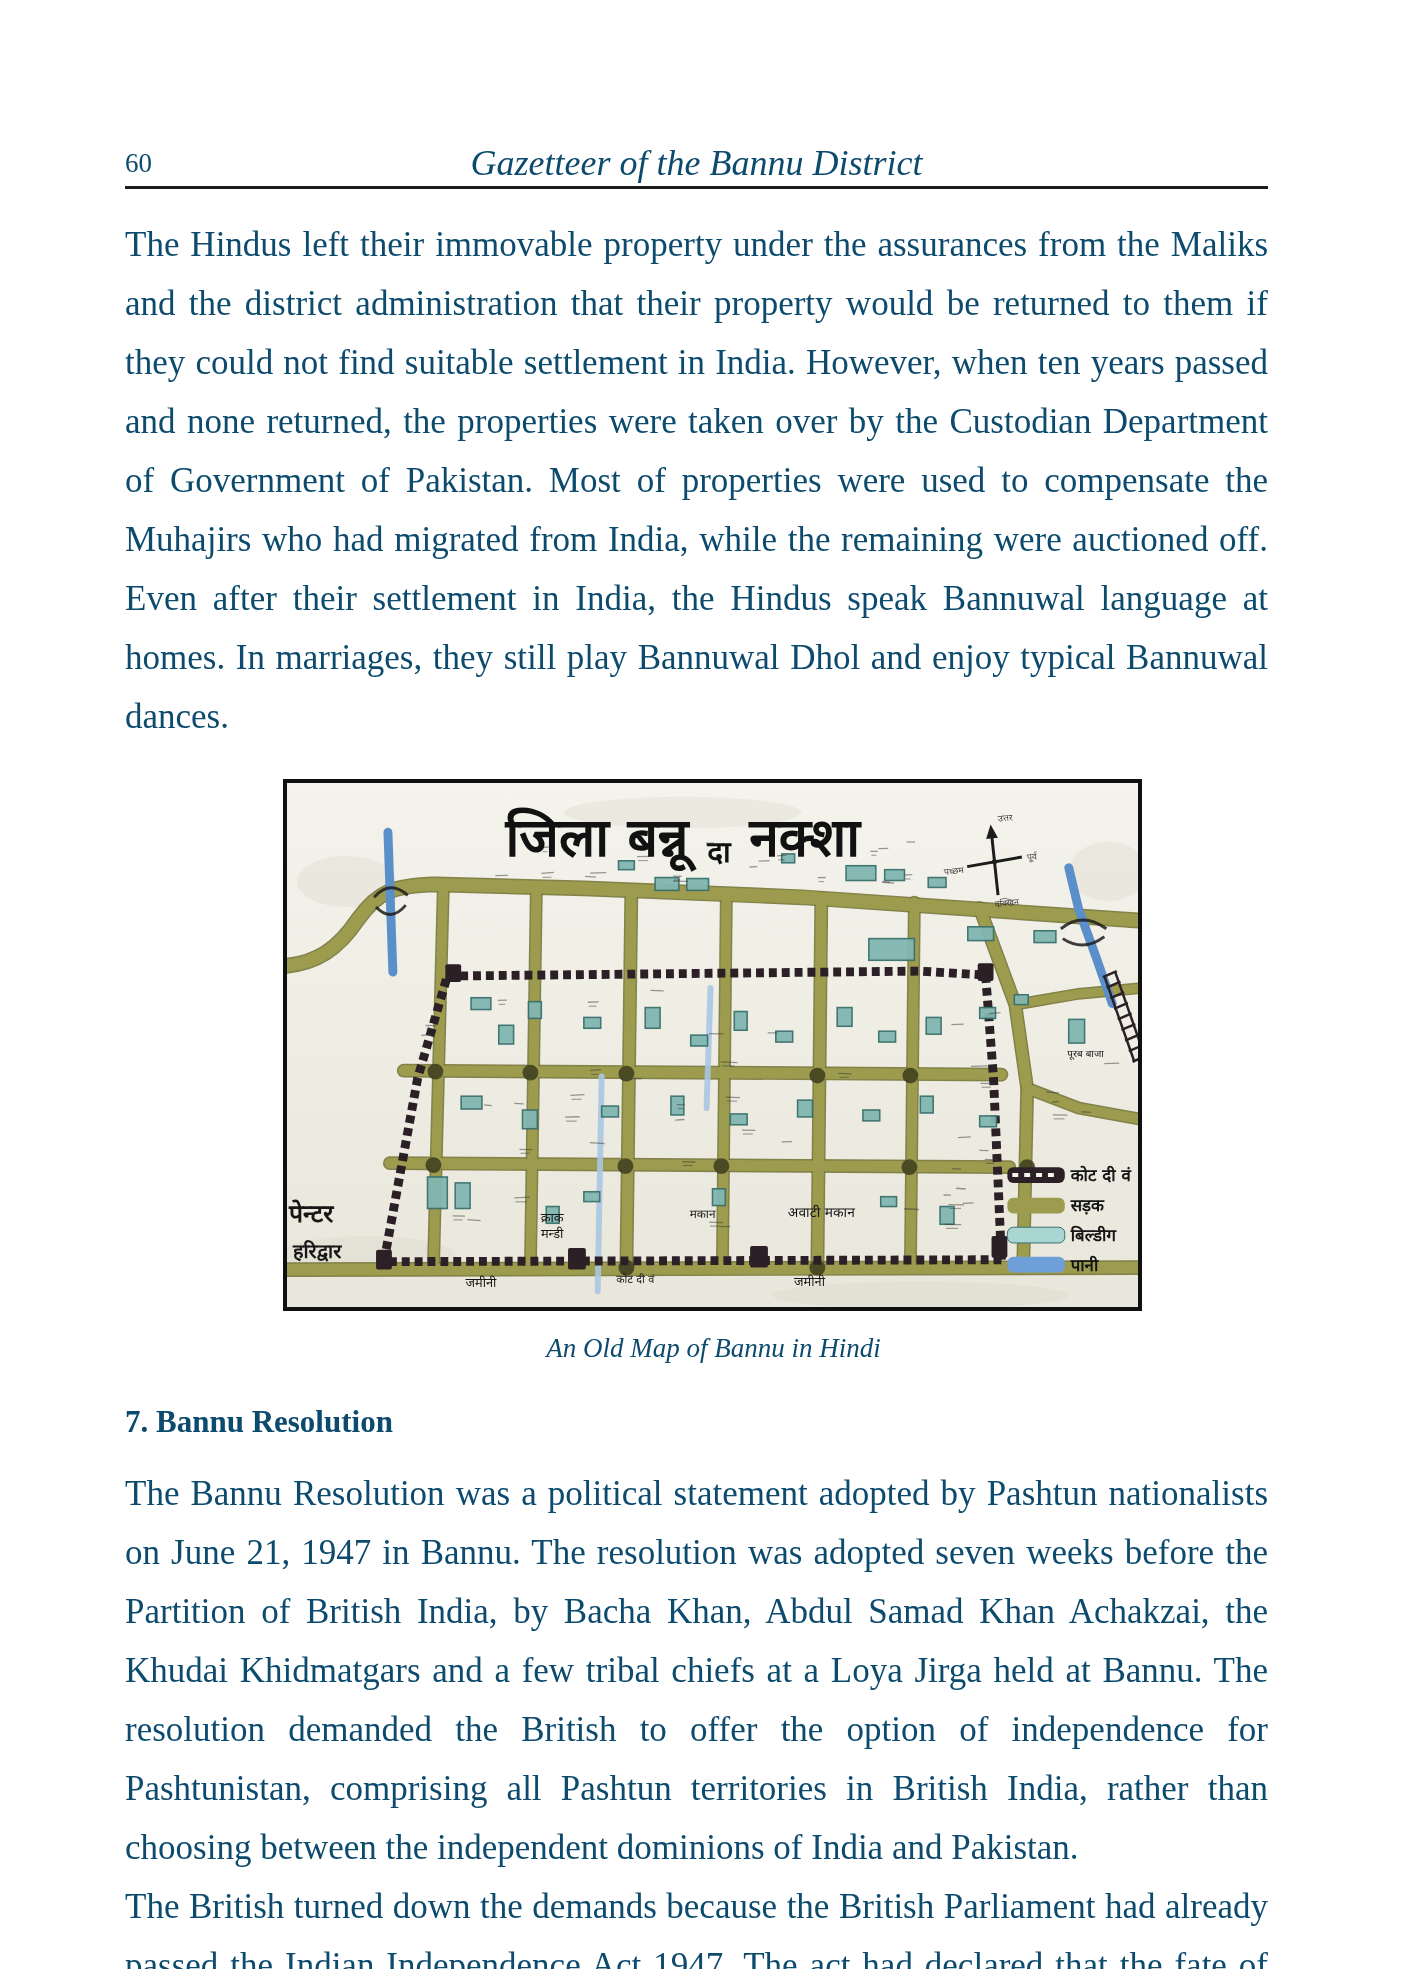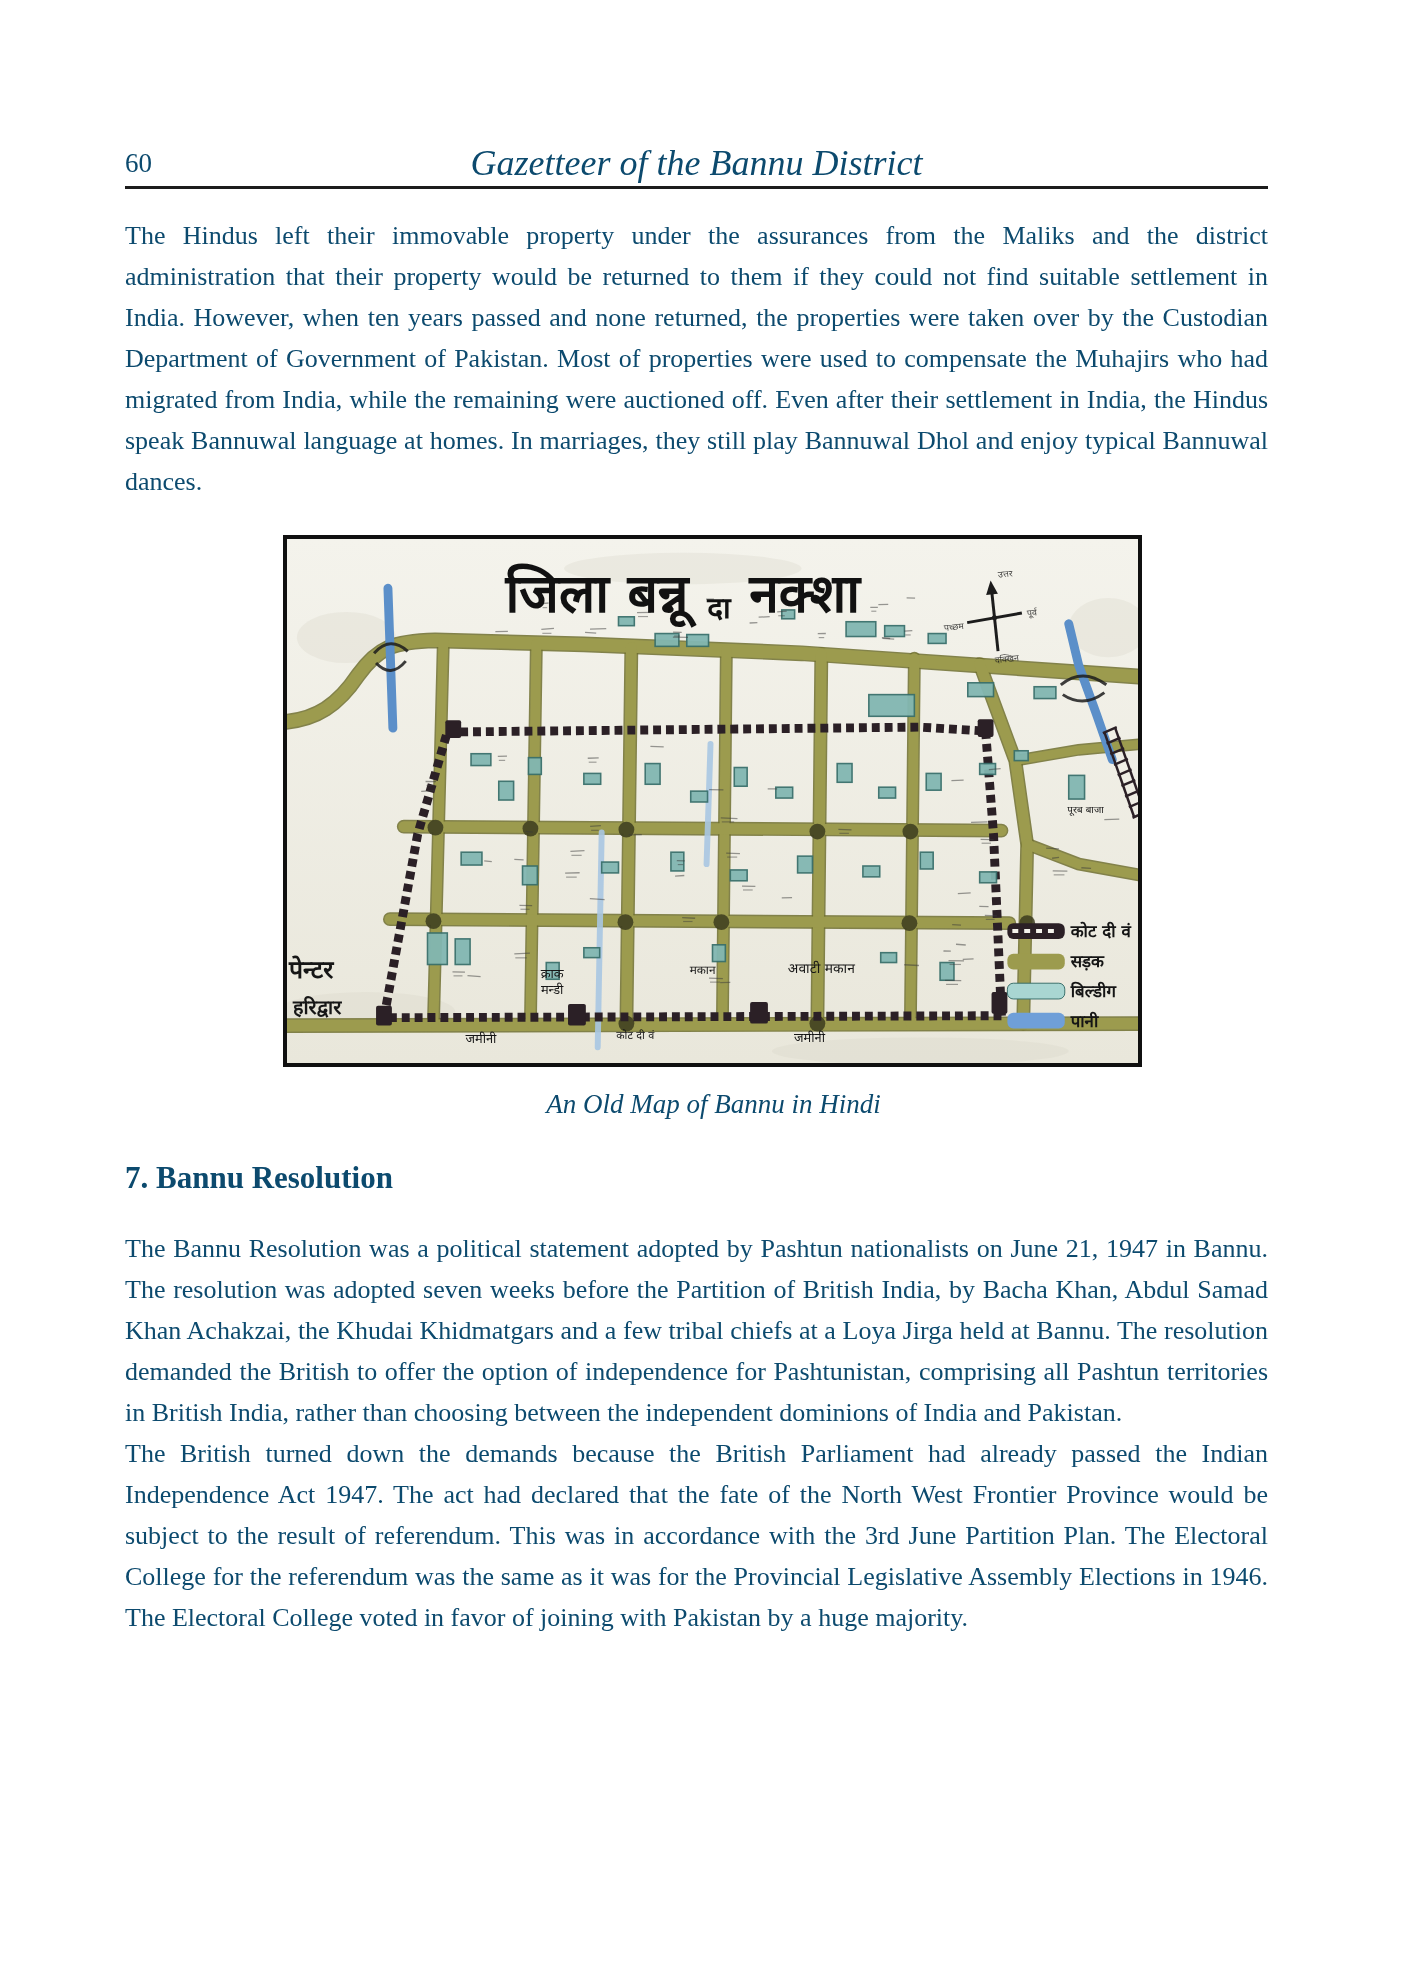--- a/index.html
+++ b/index.html
@@ -18,21 +18,21 @@
     position:relative;
     height:40px;
     border-bottom:3px solid #1c1c1c;
   }
   .page-num{font-size:27px;line-height:34px;}
   .header-title{
     position:absolute;left:0;right:0;top:0;
     text-align:center;font-style:italic;font-size:36px;line-height:34px;
   }
   p.body{
-    font-size:26px;line-height:41px;
+    font-size:35px;line-height:59px;
     text-align:justify;
     margin:0;
   }
   #p1{margin-top:26px;}
   figure.map-fig{margin:33px 0 8px 0;padding:0;}
   .map-frame{
     width:851px;height:524px;
     border:4px solid #101010;
     margin-left:158px;
     background:#f4f3ec;
@@ -40,21 +40,21 @@
   .map-frame svg{display:block;width:100%;height:100%;}
   figcaption{
     font-style:italic;font-size:27px;
     text-align:center;margin-top:22px;padding-left:34px;
   }
   h2.sect{
     font-family:"Liberation Serif", serif;
     font-size:31px;font-weight:bold;
     margin:40px 0 0 0;
   }
-  #p2{margin-top:32px;}
+  #p2{margin-top:24px;}
   #p3{}
 </style>
 </head>
 <body>
 
 <div class="page">
   <div class="content">
 
     <header class="page-head">
       <span class="page-num">60</span>

